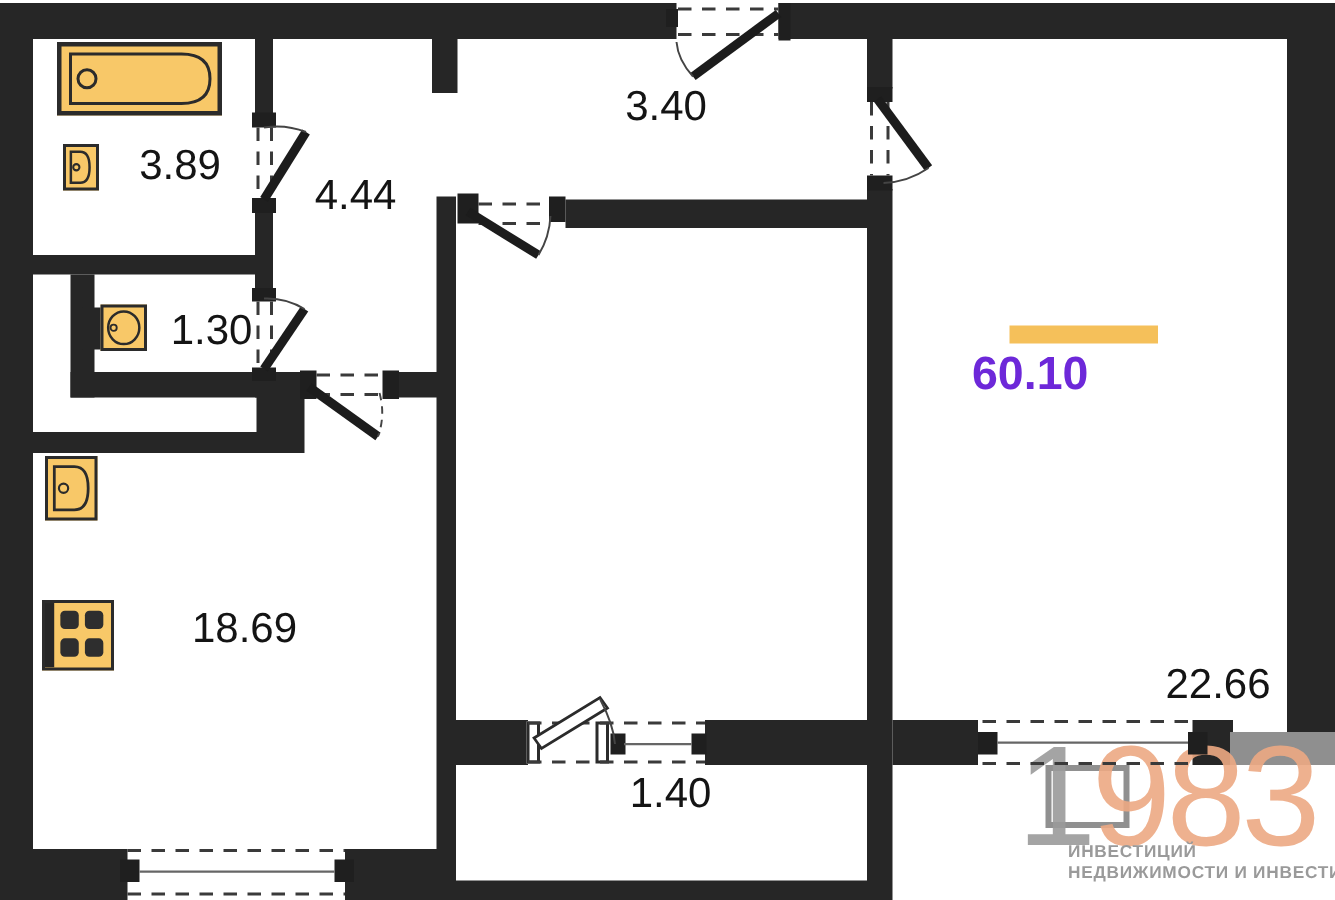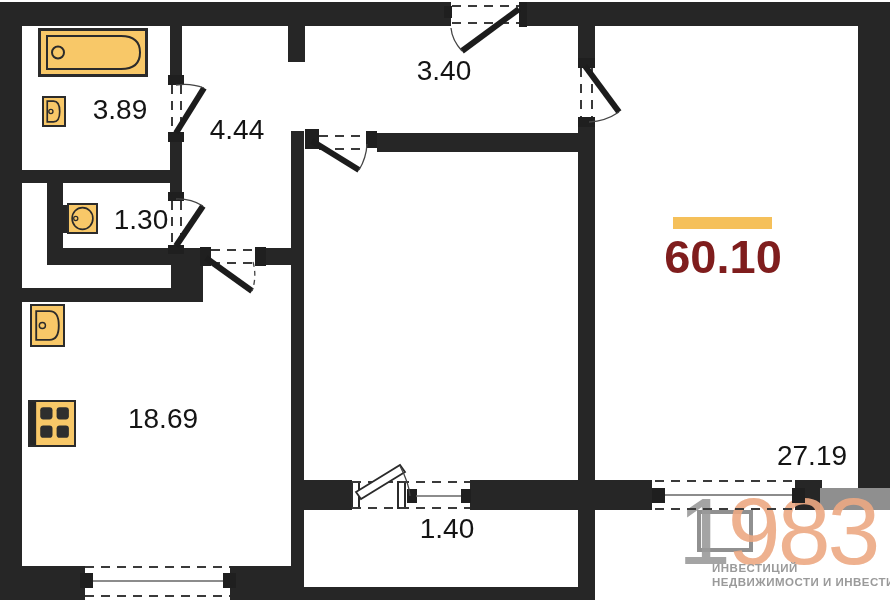--- a/index.html
+++ b/index.html
@@ -8,21 +8,21 @@
   .w{position:absolute;background:#262626;z-index:1;}
   .p{position:absolute;background:#1f1f1f;z-index:3;}
   .wf{position:absolute;background:#fff;border:2px solid #2b2b2b;z-index:3;box-sizing:border-box;}
   .fx{position:absolute;background:#F8C868;border:3px solid #2b2b2b;box-sizing:border-box;z-index:2;}
   .fx svg{display:block;width:100%;height:100%;}
   .lbl{position:absolute;z-index:5;color:#141414;font-size:28px;text-align:center;
        white-space:nowrap;line-height:1;}
   #overlay{position:absolute;left:0;top:0;z-index:4;pointer-events:none;}
   .total-bar{position:absolute;left:673px;top:217px;width:99px;height:12px;z-index:5;}
   .total-num{position:absolute;left:648px;top:233px;width:150px;height:48px;z-index:5;
-       font-size:47px;font-weight:bold;color:#7f1d1d;text-align:center;line-height:1;}
+       font-size:31px;font-weight:bold;color:#6d28d9;text-align:left;line-height:1;}
   .logo-digits{position:absolute;left:678px;top:484px;z-index:2;font-size:95px;font-weight:normal;
        line-height:1;letter-spacing:-3px;opacity:.9;white-space:nowrap;}
   .logo-sq{position:absolute;left:697px;top:510px;width:56px;height:42px;
        border:4px solid #909090;z-index:2;box-sizing:border-box;}
   .tag{position:absolute;z-index:5;font-size:11.5px;font-weight:bold;color:#9a9a9a;
        letter-spacing:.5px;white-space:nowrap;line-height:1;}
 </style>
 </head>
 <body>
 
@@ -158,21 +158,21 @@
       <path d="M619,112 A57,57 0 0 1 589,122"></path>
       <path d="M400,466 Q409,483 410,496"></path>
     </g>
   </svg>
 
   <div class="lbl" style="left:70px;top:96px;width:100px">3.89</div>
   <div class="lbl" style="left:187px;top:116px;width:100px">4.44</div>
   <div class="lbl" style="left:91px;top:206px;width:100px">1.30</div>
   <div class="lbl" style="left:103px;top:405px;width:120px">18.69</div>
   <div class="lbl" style="left:394px;top:57px;width:100px">3.40</div>
-  <div class="lbl" style="left:752px;top:442px;width:120px">27.19</div>
+  <div class="lbl" style="left:752px;top:442px;width:120px">22.66</div>
   <div class="lbl" style="left:397px;top:515px;width:100px">1.40</div>
 
   <div class="total-bar" style="background:#F5C05A"></div>
   <div class="total-num">60.10</div>
 
   <div class="logo-sq"></div>
   <div class="logo-digits">
     <span style="color:#9b9b9b">1</span><span style="color:#eda983">983</span>
   </div>
   <div class="tag" style="left:712px;top:563px">ИНВЕСТИЦИЙ</div>

